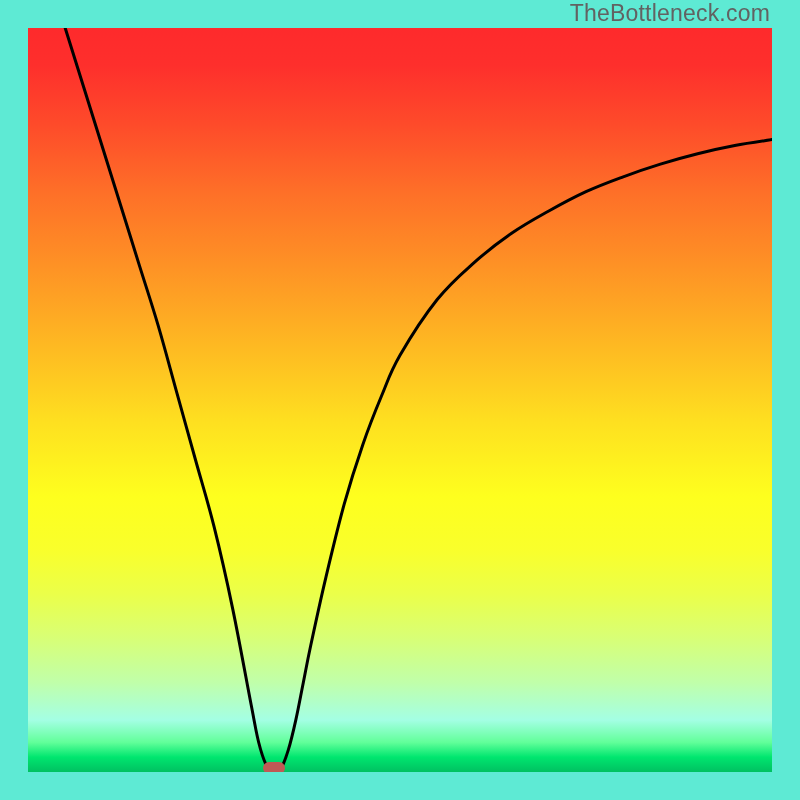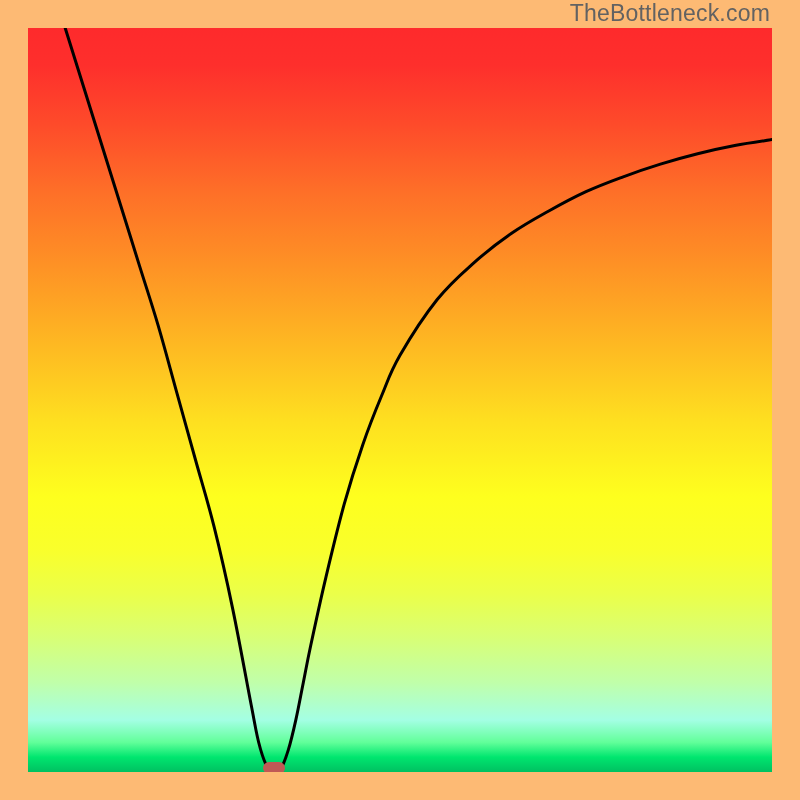--- a/index.html
+++ b/index.html
@@ -7,21 +7,21 @@
     padding: 0;
     width: 800px;
     height: 800px;
     background: #000;
     font-family: Arial, Helvetica, sans-serif;
     overflow: hidden;
   }
   .frame {
     position: absolute;
     inset: 0;
-    background: #fdba74;
+    background: #5eead4;
     text-align: center;
   }
   .plot {
     position: absolute;
     left: 28px;
     top: 28px;
     width: 744px;
     height: 744px;
     overflow: hidden;
   }

